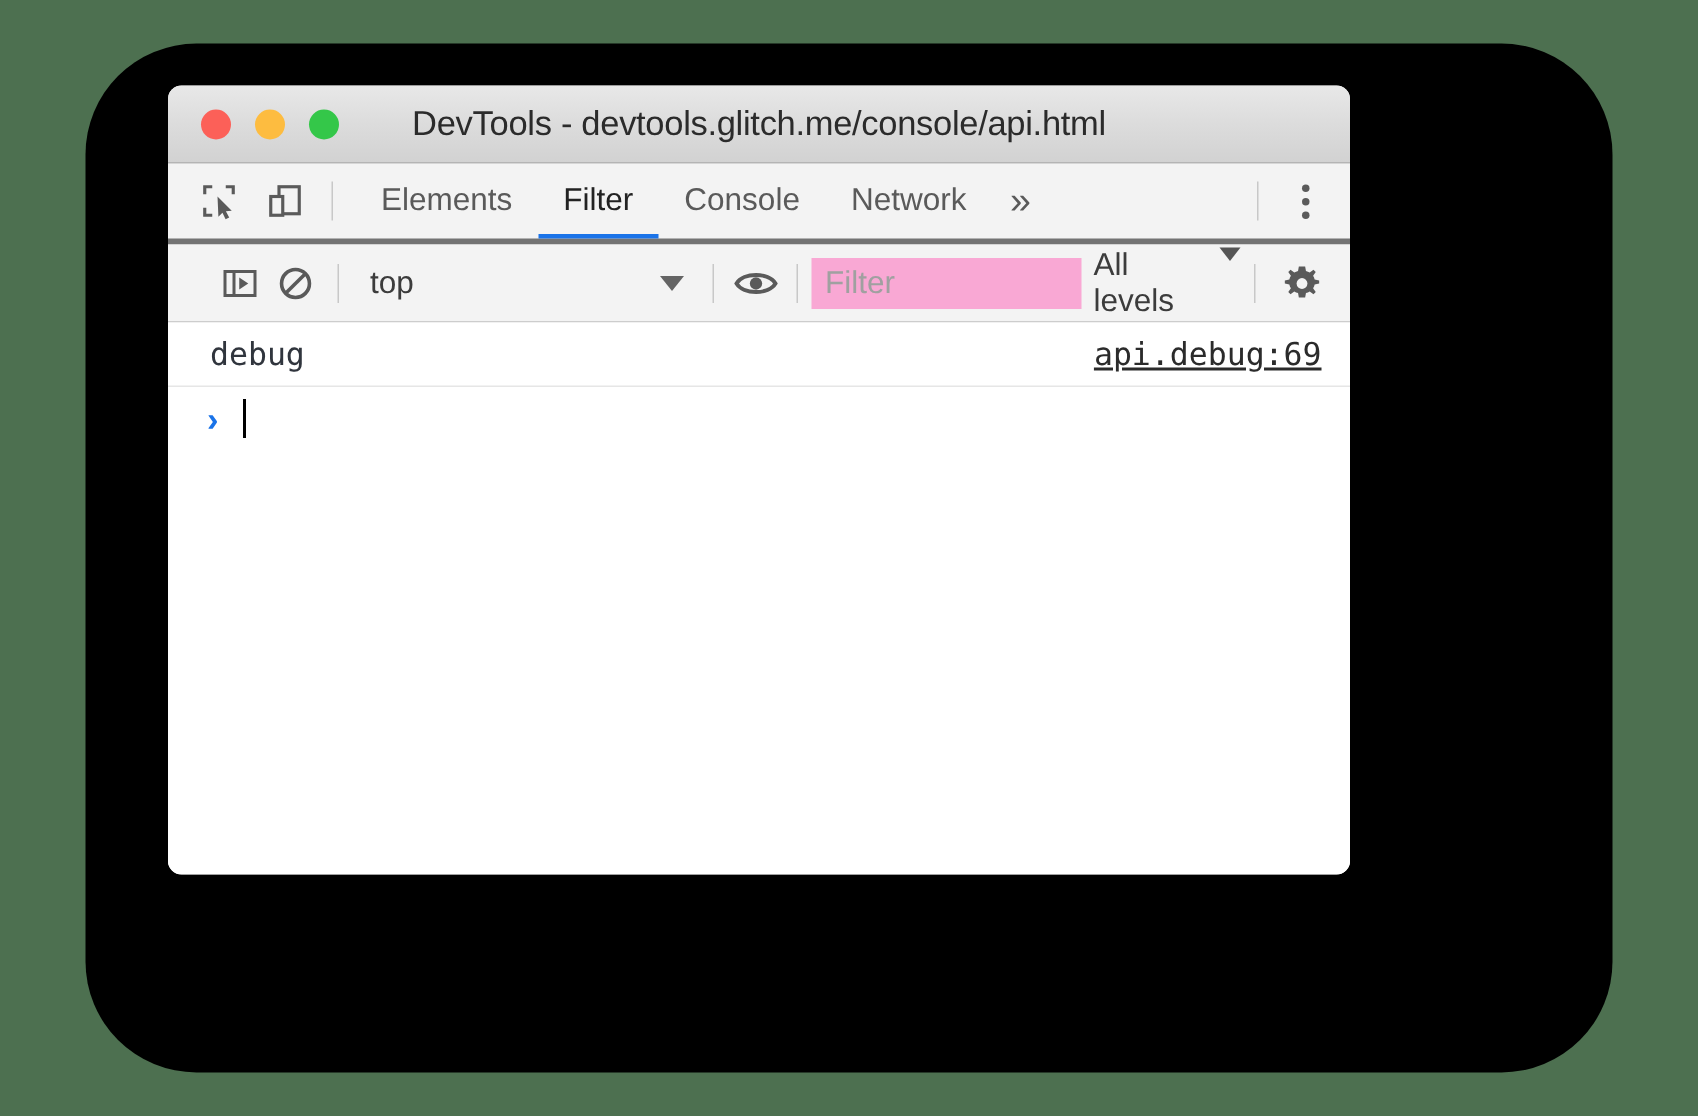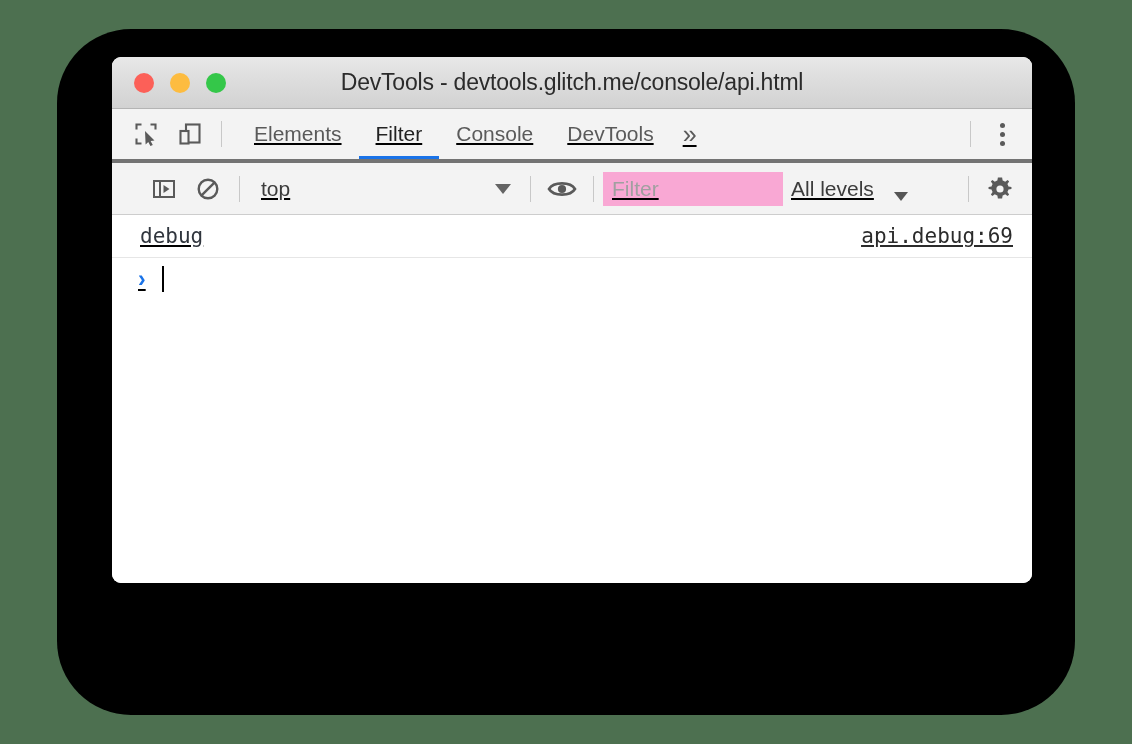--- a/index.html
+++ b/index.html
@@ -23,27 +23,26 @@
     height: 686px;
     background: #000000;
     border-radius: 74px;
   }
 
   
   .window {
     position: absolute;
     left: 112px;
     top: 57px;
-    width: 920px;
+    width: 788px;
     height: 526px;
     background: #ffffff;
     border-radius: 9px;
     overflow: hidden;
     box-shadow: 0 0 0 0 rgba(0,0,0,0);
-    text-decoration: underline;
   }
 
   
   .titlebar {
     position: relative;
     height: 51px;
     background: linear-gradient(to bottom, #e8e8e8 0%, #dcdcdc 50%, #d2d2d2 100%);
     border-bottom: 1px solid #b4b4b4;
     display: flex;
     align-items: center;
@@ -190,21 +189,21 @@
     padding: 0 9px;
     box-sizing: border-box;
     font-family: "Liberation Sans", sans-serif;
   }
   .filter-input::placeholder {
     color: #a0a0a0;
     opacity: 1;
   }
   .levels {
     display: flex;
-    align-items: flex-end;
+    align-items: flex-start;
     gap: 20px;
     margin-left: 8px;
     font-size: 21px;
     color: #3c3c3c;
   }
   .caret-small {
     width: 0;
     height: 0;
     border-left: 7px solid transparent;
     border-right: 7px solid transparent;
@@ -307,21 +306,21 @@
       <div class="tab">
         <span>Elements</span>
       </div>
       <div class="tab active">
         <span>Filter</span>
       </div>
       <div class="tab">
         <span>Console</span>
       </div>
       <div class="tab">
-        <span>DevTools</span>
+        <span>Network</span>
       </div>
       <div class="tab more">
         <span>»</span>
       </div>
     </div>
 
     <div class="tabbar-right">
       <div class="vsep"></div>
       <div class="icon-btn">
         <span class="dots">

